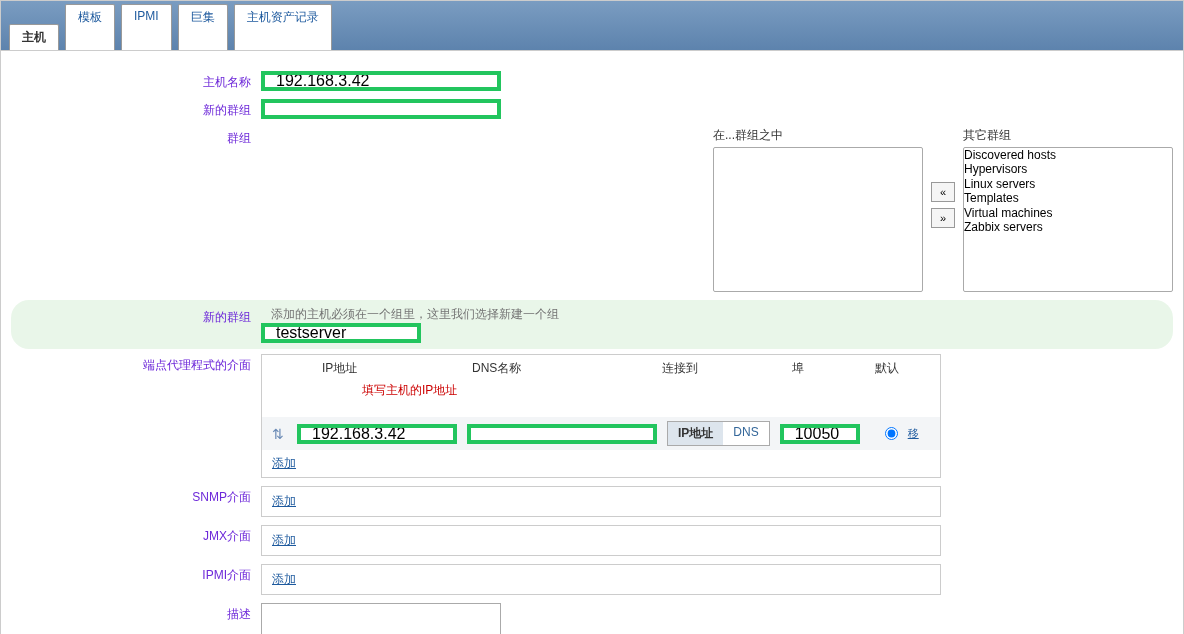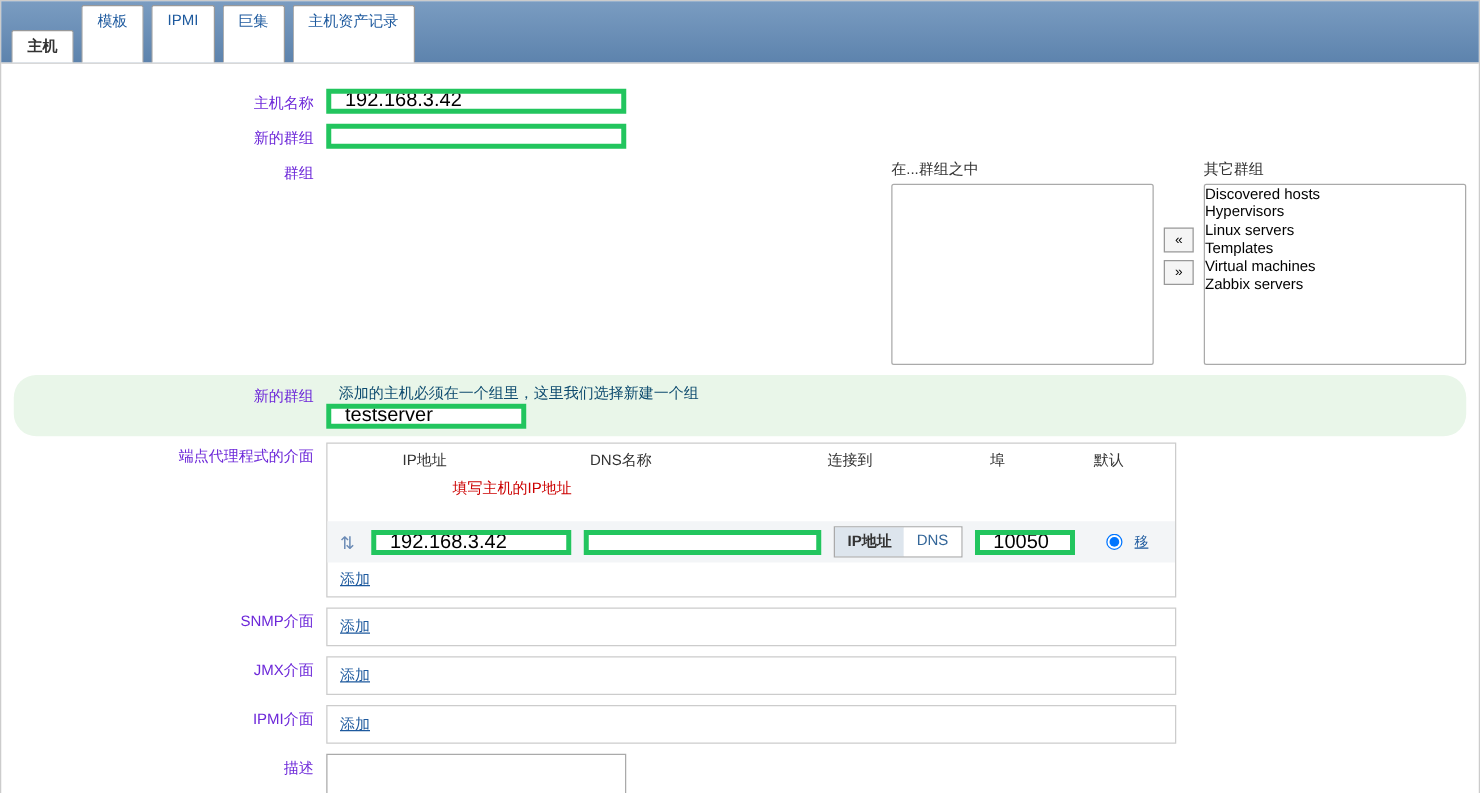--- a/index.html
+++ b/index.html
@@ -15,21 +15,21 @@
 input[type="text"] { border: 4px solid #22c55e; padding: 2px 11px; font-size: 16px; height: 20px; }
 .w240 { width: 240px; }
 .w160 { width: 160px; }
 .groups-row { display: flex; align-items: flex-start; gap: 8px; justify-content: flex-end; }
 .group-col { display: flex; flex-direction: column; }
 .group-col-label { font-size: 12px; margin-bottom: 3px; }
 select.listbox { width: 210px; height: 145px; border: 1px solid #aaa; font-size: 12px; }
 .btncol { display: flex; flex-direction: column; gap: 6px; margin-top: 55px; }
 .smallbtn { width: 24px; height: 20px; border: 1px solid #999; background: #f5f5f5; font-size: 11px; cursor: pointer; }
 .newgroup-row { background: #e9f6e9; padding: 6px 0; margin: 5px 0; border-radius: 18px; }
-.annotation { color: #0c4a6e; margin-left: 10px; }
+.annotation { color: #737373; margin-left: 10px; }
 .iface-table { border: 1px solid #ccc; width: 680px; }
 .iface-head { display: flex; padding: 5px 10px; font-size: 12px; }
 .iface-head .col1 { width: 50px; }
 .iface-head .col2 { width: 150px; text-align: left; }
 .iface-head .col3 { width: 190px; text-align: left; }
 .iface-head .col4 { width: 130px; text-align: left; }
 .iface-head .col5 { width: 70px; text-align: left; }
 .iface-head .col6 { width: 50px; text-align: center; }
 .iface-note { color: #c00; text-align: left; padding-left: 100px; margin-bottom: 18px; }
 .iface-body-row { display: flex; align-items: center; padding: 4px 10px; background: #f3f5f7; }

